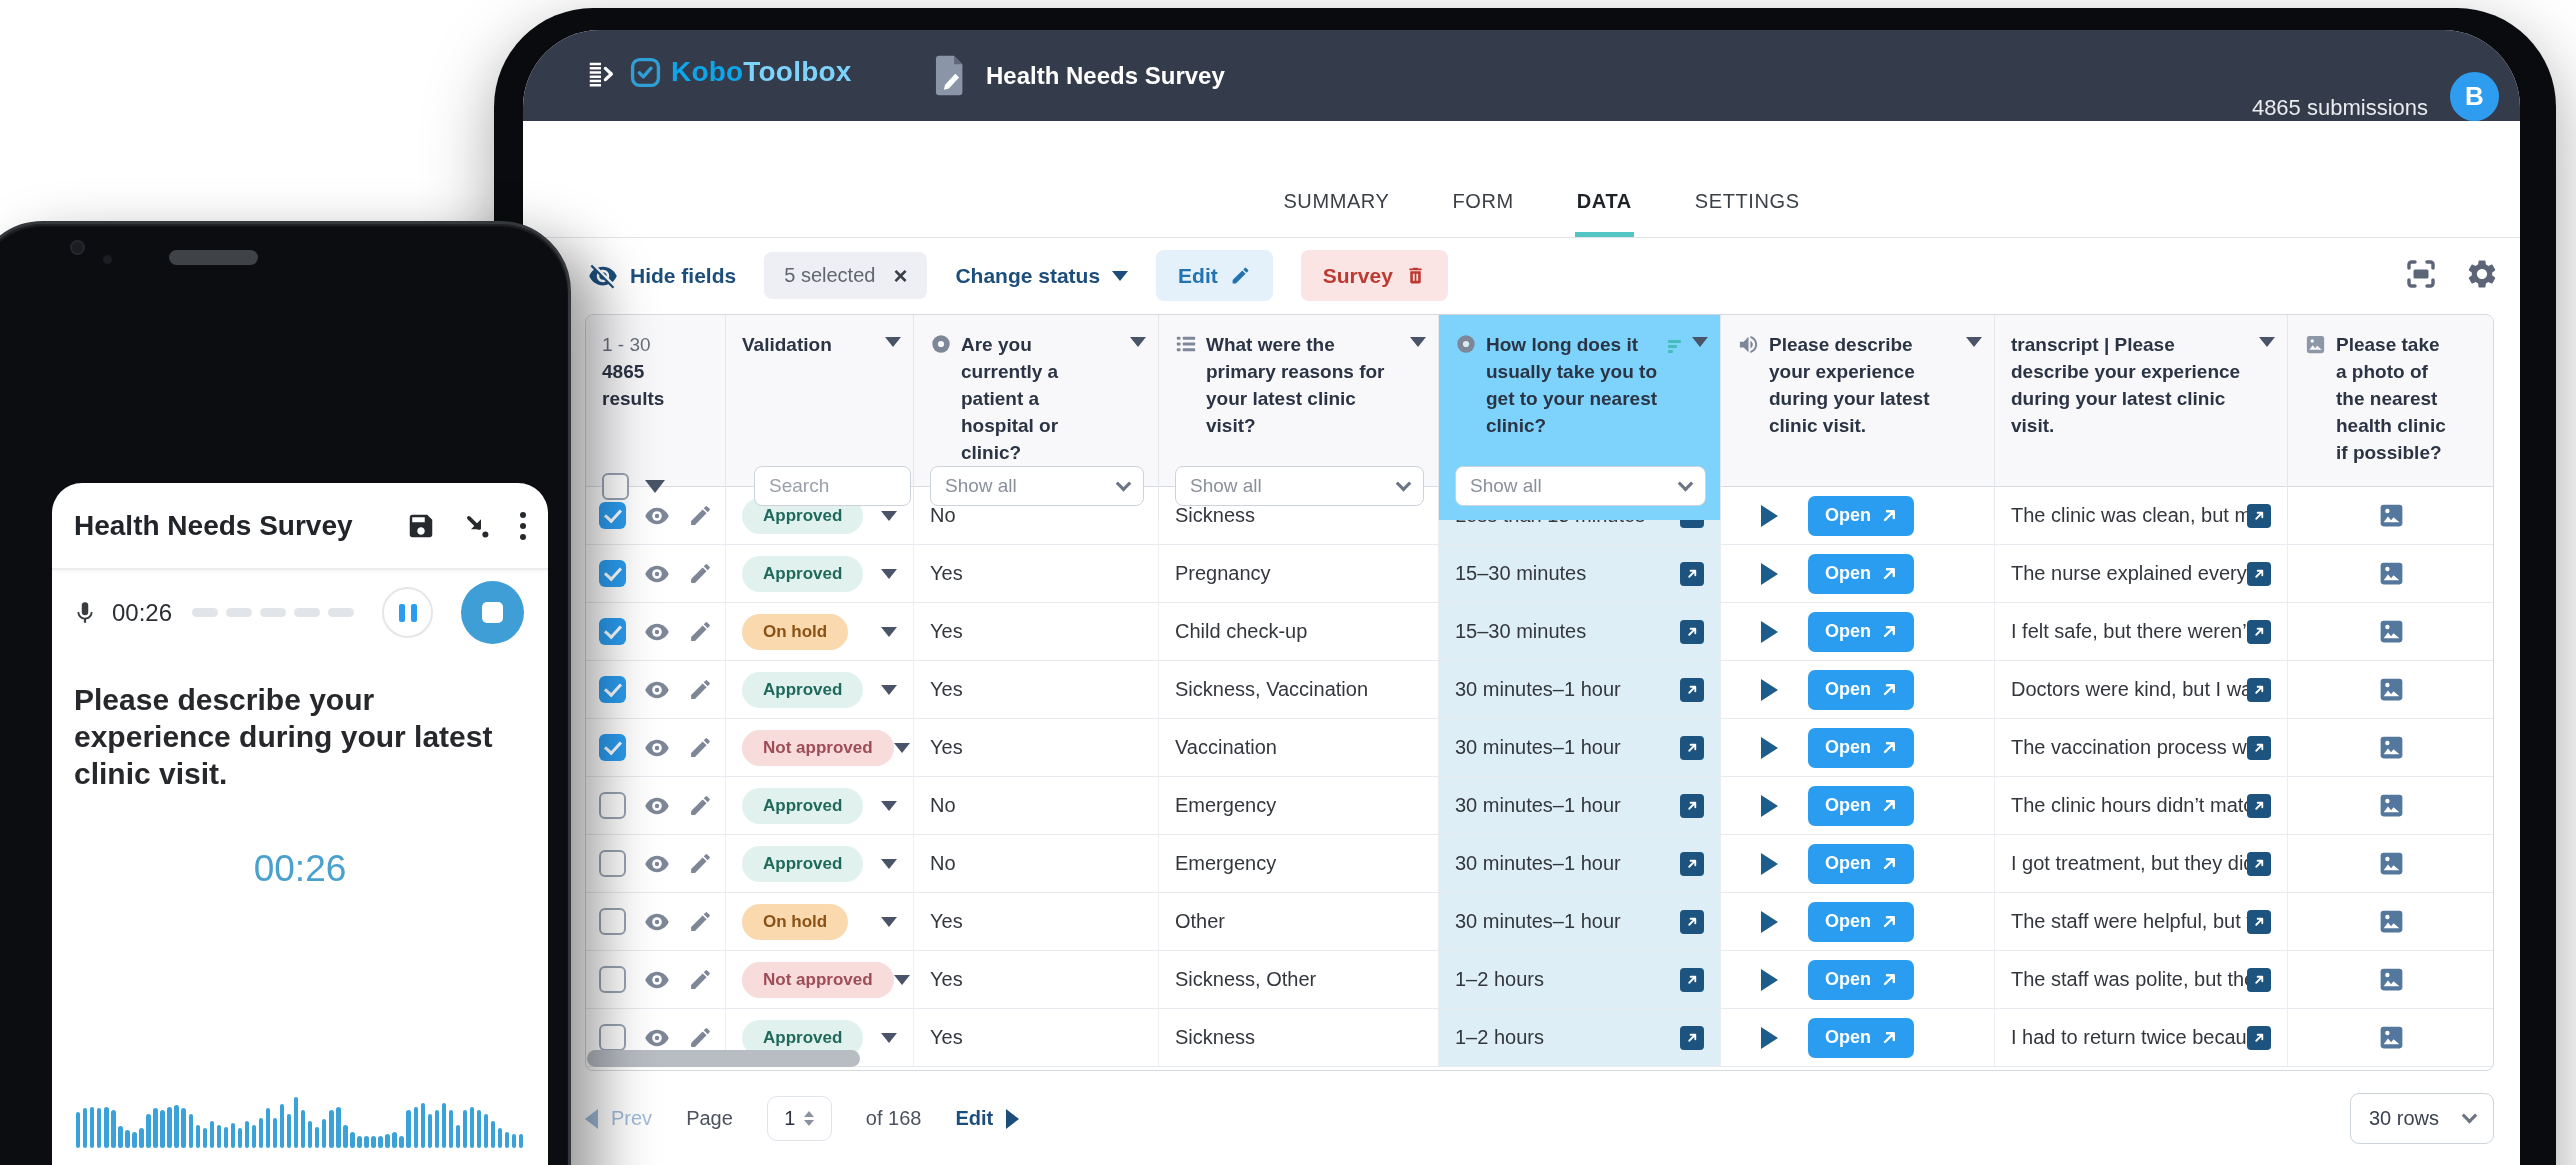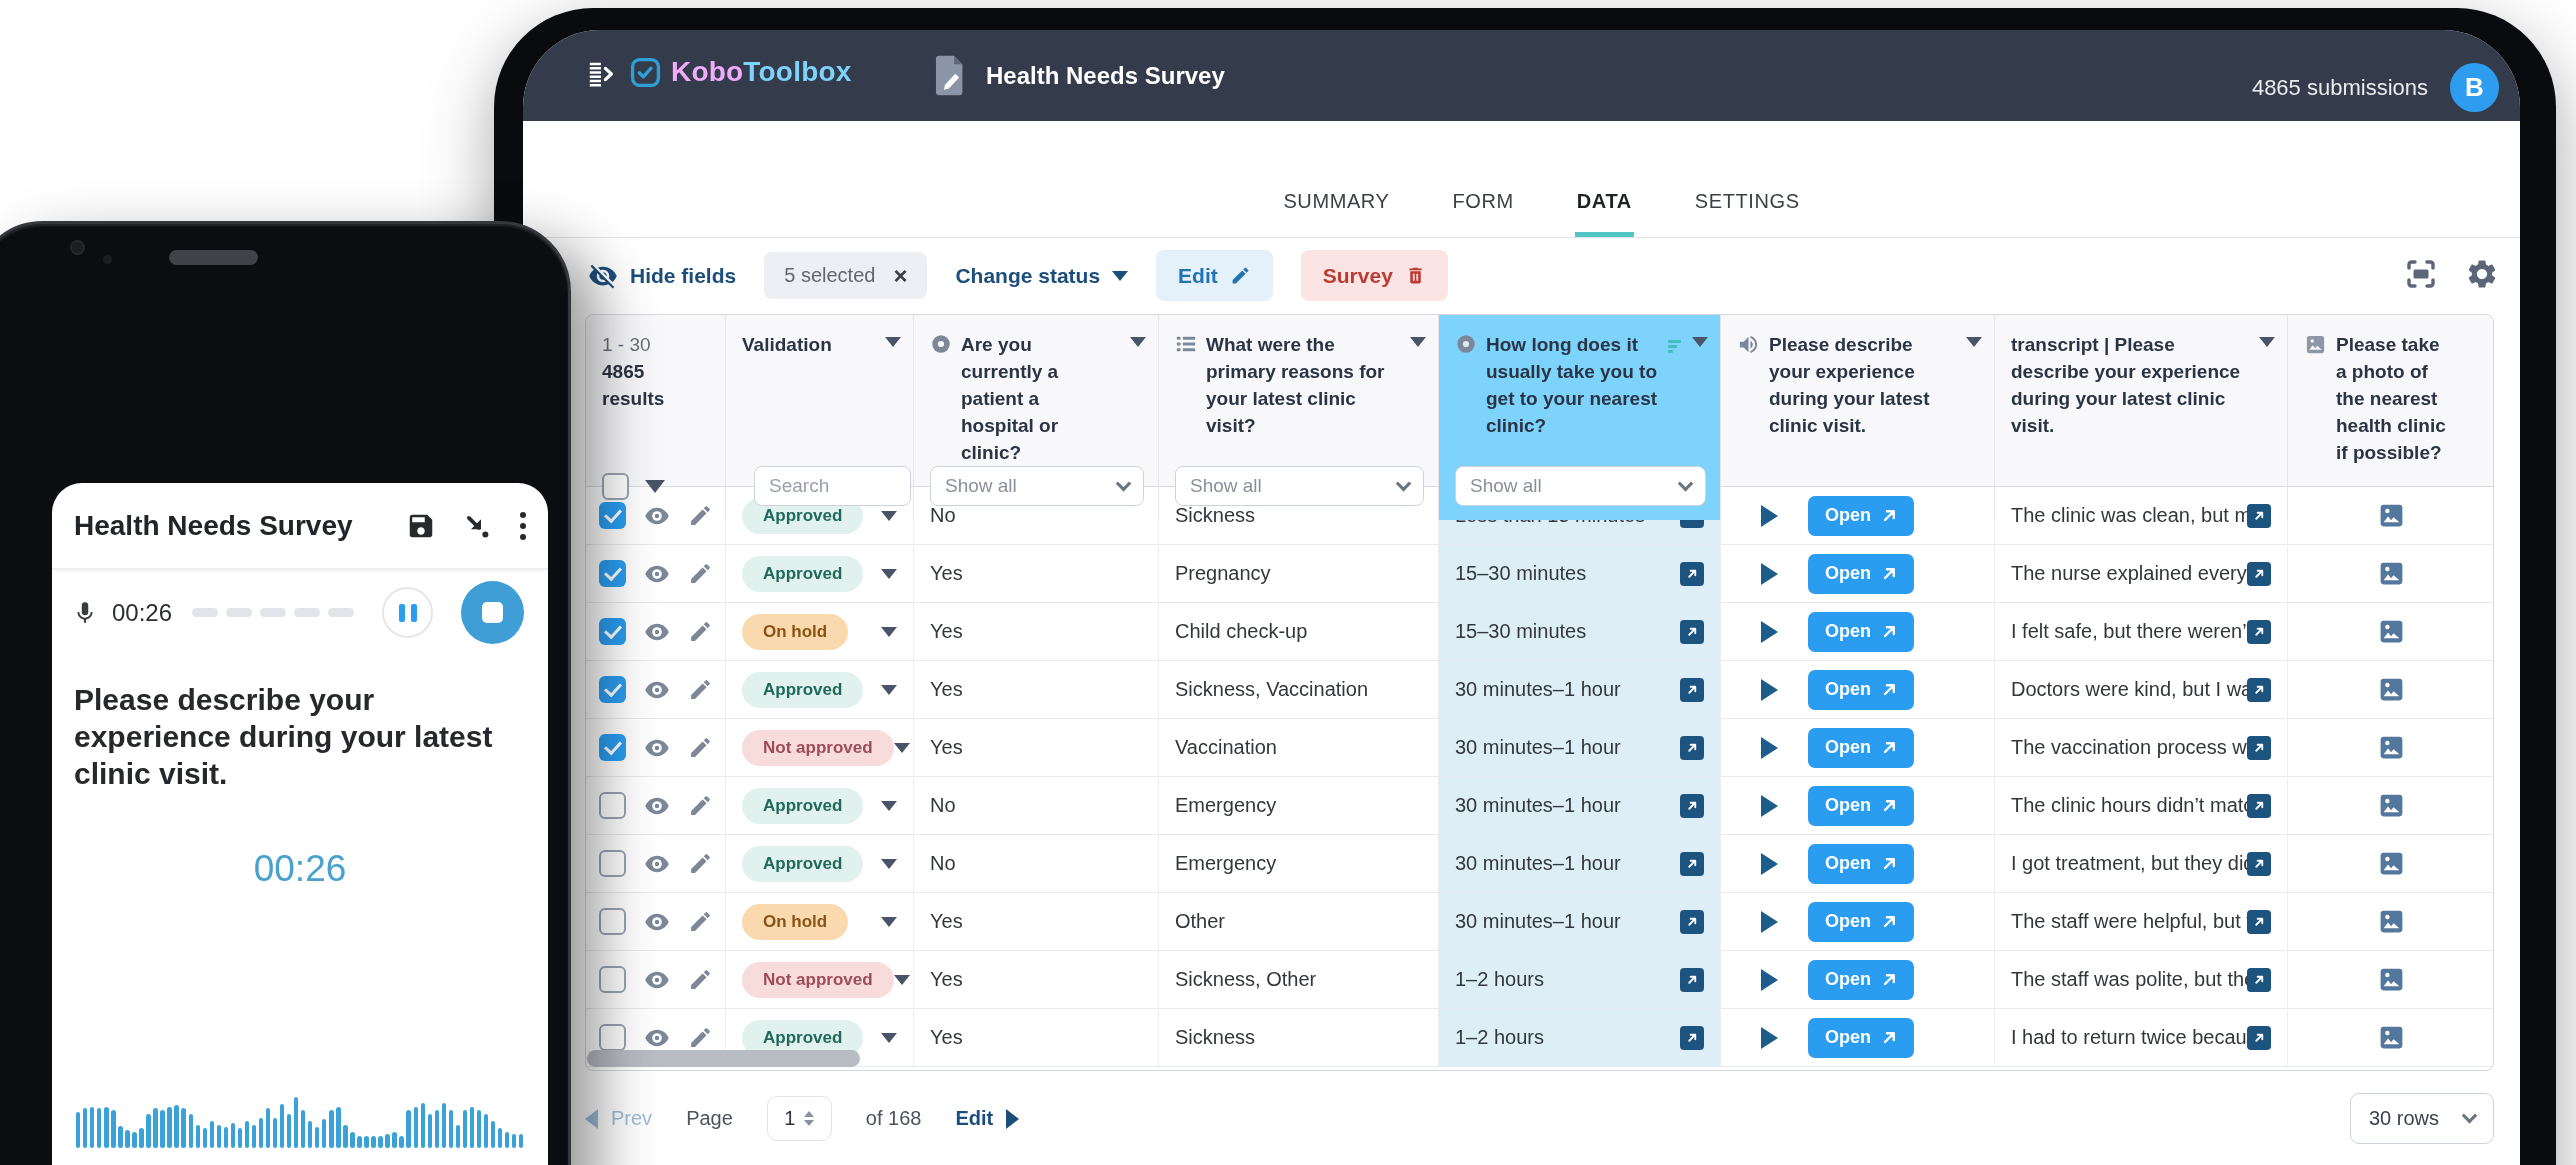--- a/index.html
+++ b/index.html
@@ -13,24 +13,24 @@
              box-shadow:0 24px 69px rgba(0,0,0,.35); z-index:1; }
   .binner { position:absolute; left:29px; top:22px; width:1997px; height:1185px;
             background:#ffffff; border-radius:77px 77px 0 0; overflow:hidden; }
 
   
   .app-header { position:absolute; left:0; top:0; width:100%; height:91px;
                 background:#343b4b; }
   .collapse { position:absolute; left:63px; top:29px; }
   .logo { position:absolute; left:107px; top:26px; display:flex; align-items:center; gap:10px;
           font-size:28px; font-weight:bold; letter-spacing:0.2px; cursor:pointer;}
-  .logo-kobo { color:#f0abfc; } .logo-toolbox { color:#7dd3fc; }
+  .logo-kobo { color:#0ea5e9; } .logo-toolbox { color:#7dd3fc; }
   .titlegroup { position:absolute; left:407px; top:24px; display:flex; align-items:center; gap:16px; }
   .proj-title { color:#ffffff; font-size:24px; font-weight:600; }
-  .hright { position:absolute; right:21px; top:12px; height:91px; display:flex; align-items:center; gap:22px; }
+  .hright { position:absolute; right:21px; top:0; height:91px; display:flex; align-items:flex-end; gap:22px; }
   .subs { color:#e9ebef; font-size:22px; }
   .avatar { width:49px; height:49px; border-radius:50%; background:#2e9df0; color:#fff;
             display:flex; align-items:center; justify-content:center; font-size:26px; font-weight:bold; }
 
   
   .tabs { position:absolute; left:0; top:91px; width:100%; height:117px;
           display:flex; justify-content:center; align-items:flex-end; gap:91px;
           border-bottom:1px solid #e2e3e6; transform:none; }
   .tabs-inner { display:flex; gap:59px; transform:translateX(20px);justify-content:space-between; }
   .tab { font-size:20px; color:#3c4046; letter-spacing:0.6px; padding:0 2px 24px; cursor:pointer; }

